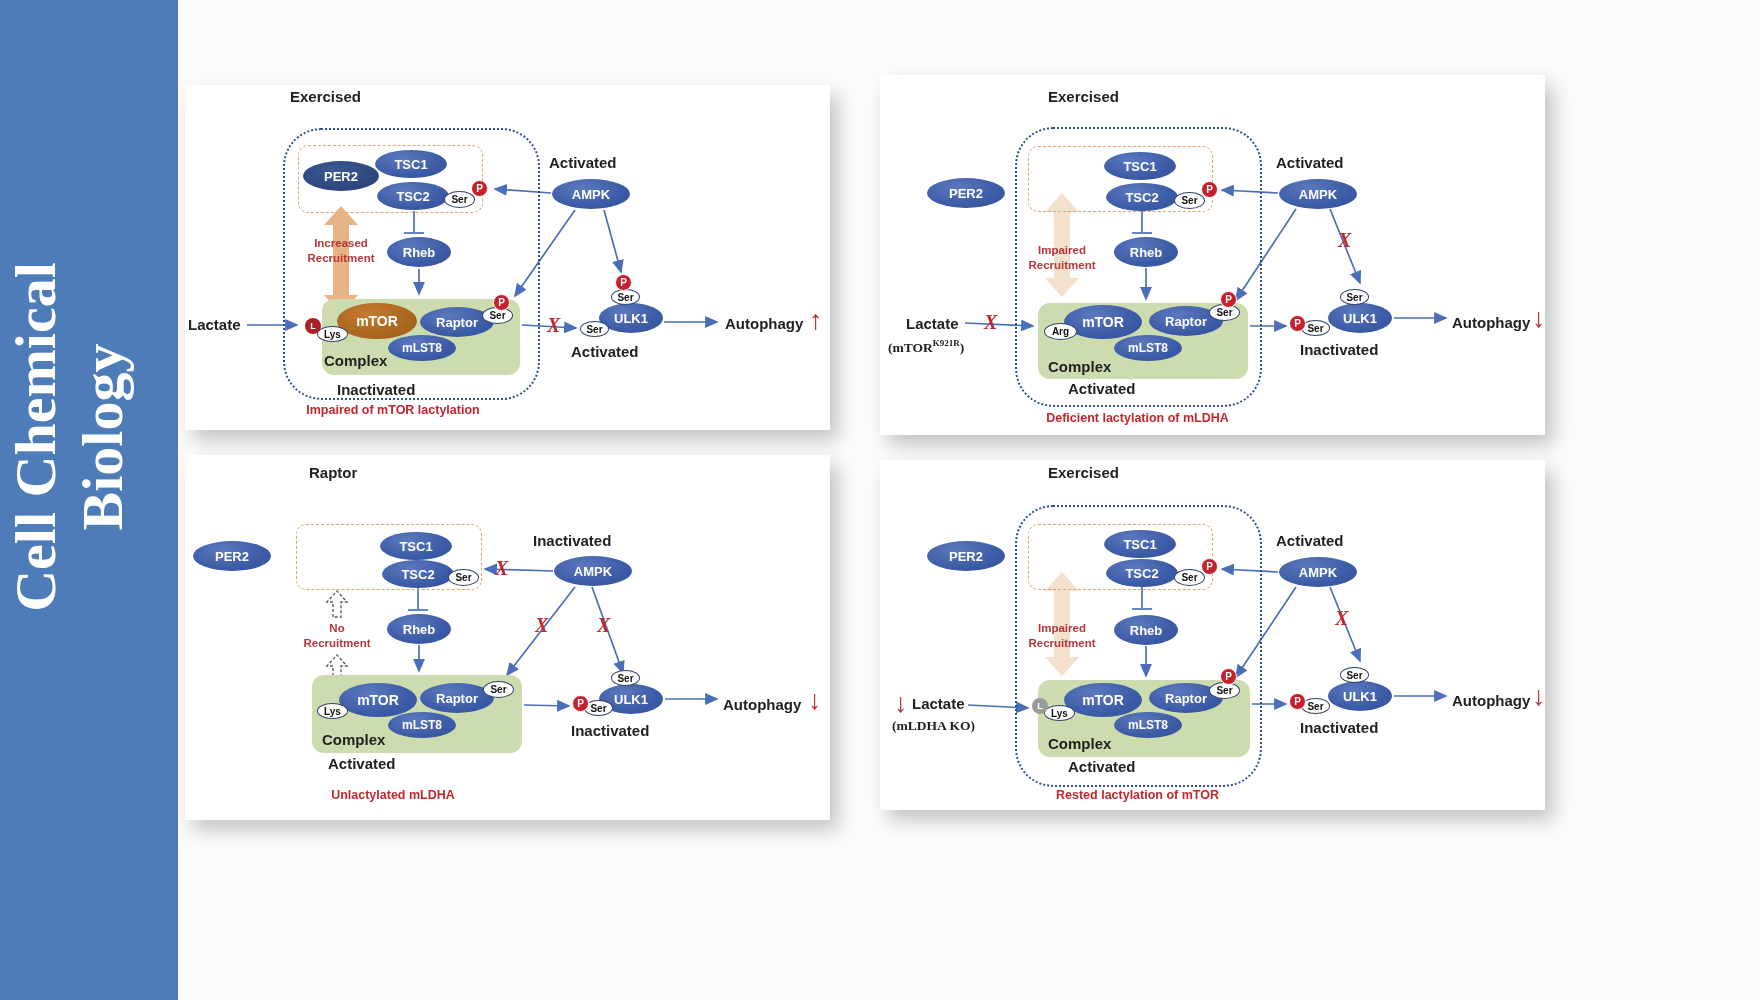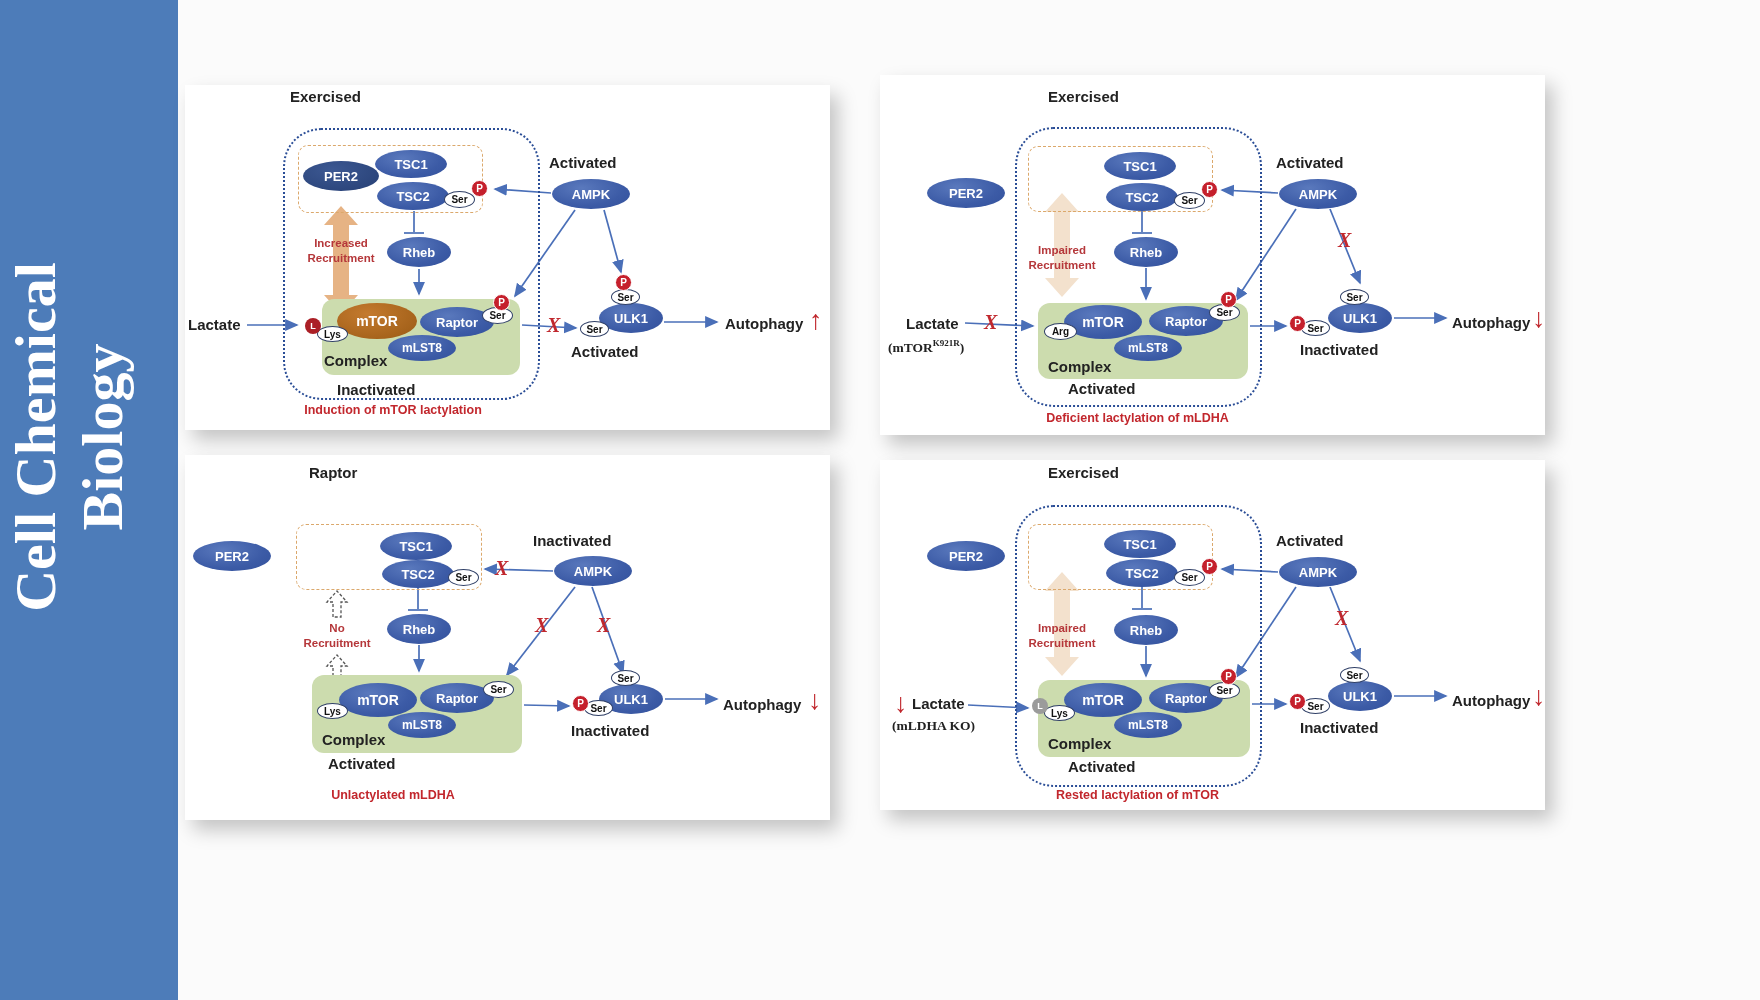--- a/index.html
+++ b/index.html
@@ -74,21 +74,21 @@
   <div class="lbl" style="left:3px;top:231px">Lactate</div>
   <div class="lc" style="left:120px;top:233px">L</div>
   <div class="wov" style="left:132px;top:241px;width:31px;height:16px">Lys</div>
   <div class="ov brown" style="left:152px;top:218px;width:80px;height:36px;font-size:14px">mTOR</div>
   <div class="ov" style="left:235px;top:222px;width:74px;height:30px">Raptor</div>
   <div class="ov" style="left:203px;top:250px;width:68px;height:26px;font-size:12px">mLST8</div>
   <div class="wov" style="left:297px;top:222px;width:31px;height:17px">Ser</div>
   <div class="pc" style="left:308px;top:209px">P</div>
   <div class="lbl" style="left:139px;top:267px">Complex</div>
   <div class="lbl c" style="left:152px;top:296px;width:120px">Inactivated</div>
-  <div class="cap" style="left:103px;top:318px;width:210px">Induction of mTOR lactylation</div>
+  <div class="cap" style="left:103px;top:318px;width:210px">Impaired of mTOR lactylation</div>
   <span class="rx" style="left:362px;top:230px">X</span>
   <div class="wov" style="left:395px;top:236px;width:29px;height:16px">Ser</div>
   <div class="ov" style="left:414px;top:218px;width:64px;height:30px">ULK1</div>
   <div class="wov" style="left:426px;top:204px;width:29px;height:16px">Ser</div>
   <div class="pc" style="left:430px;top:189px">P</div>
   <div class="lbl c" style="left:386px;top:258px;width:120px">Activated</div>
   <div class="lbl" style="left:540px;top:230px">Autophagy</div>
   <span class="rarrow" style="left:624px;top:222px">↑</span>
 </section>
 

